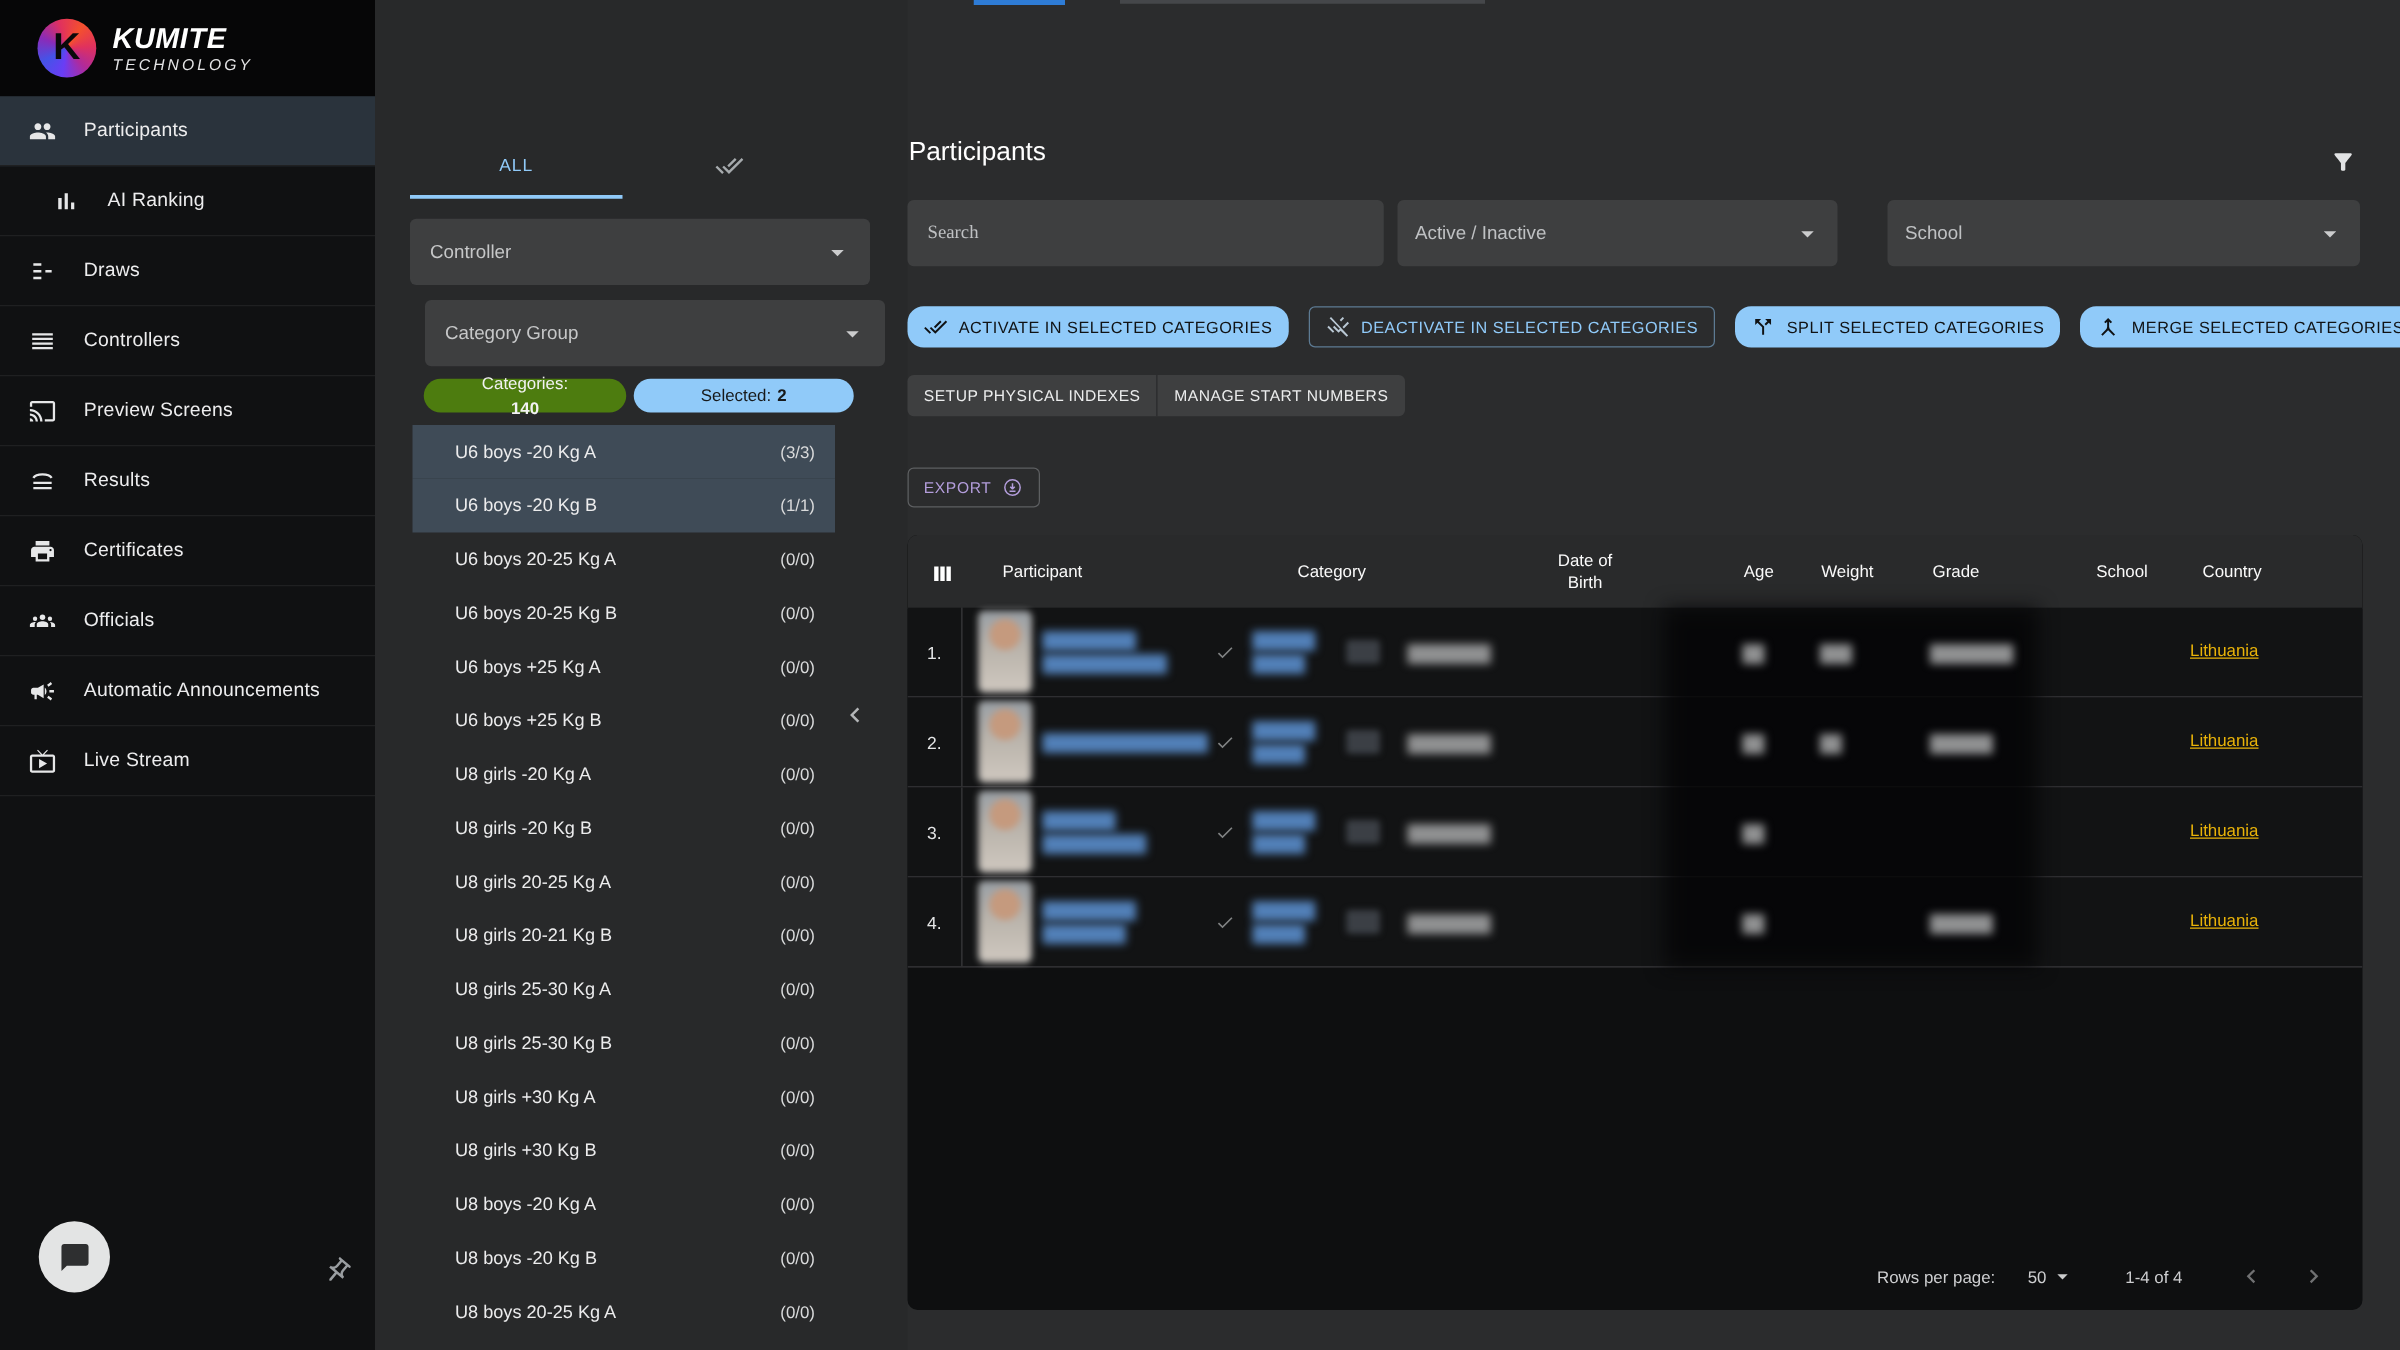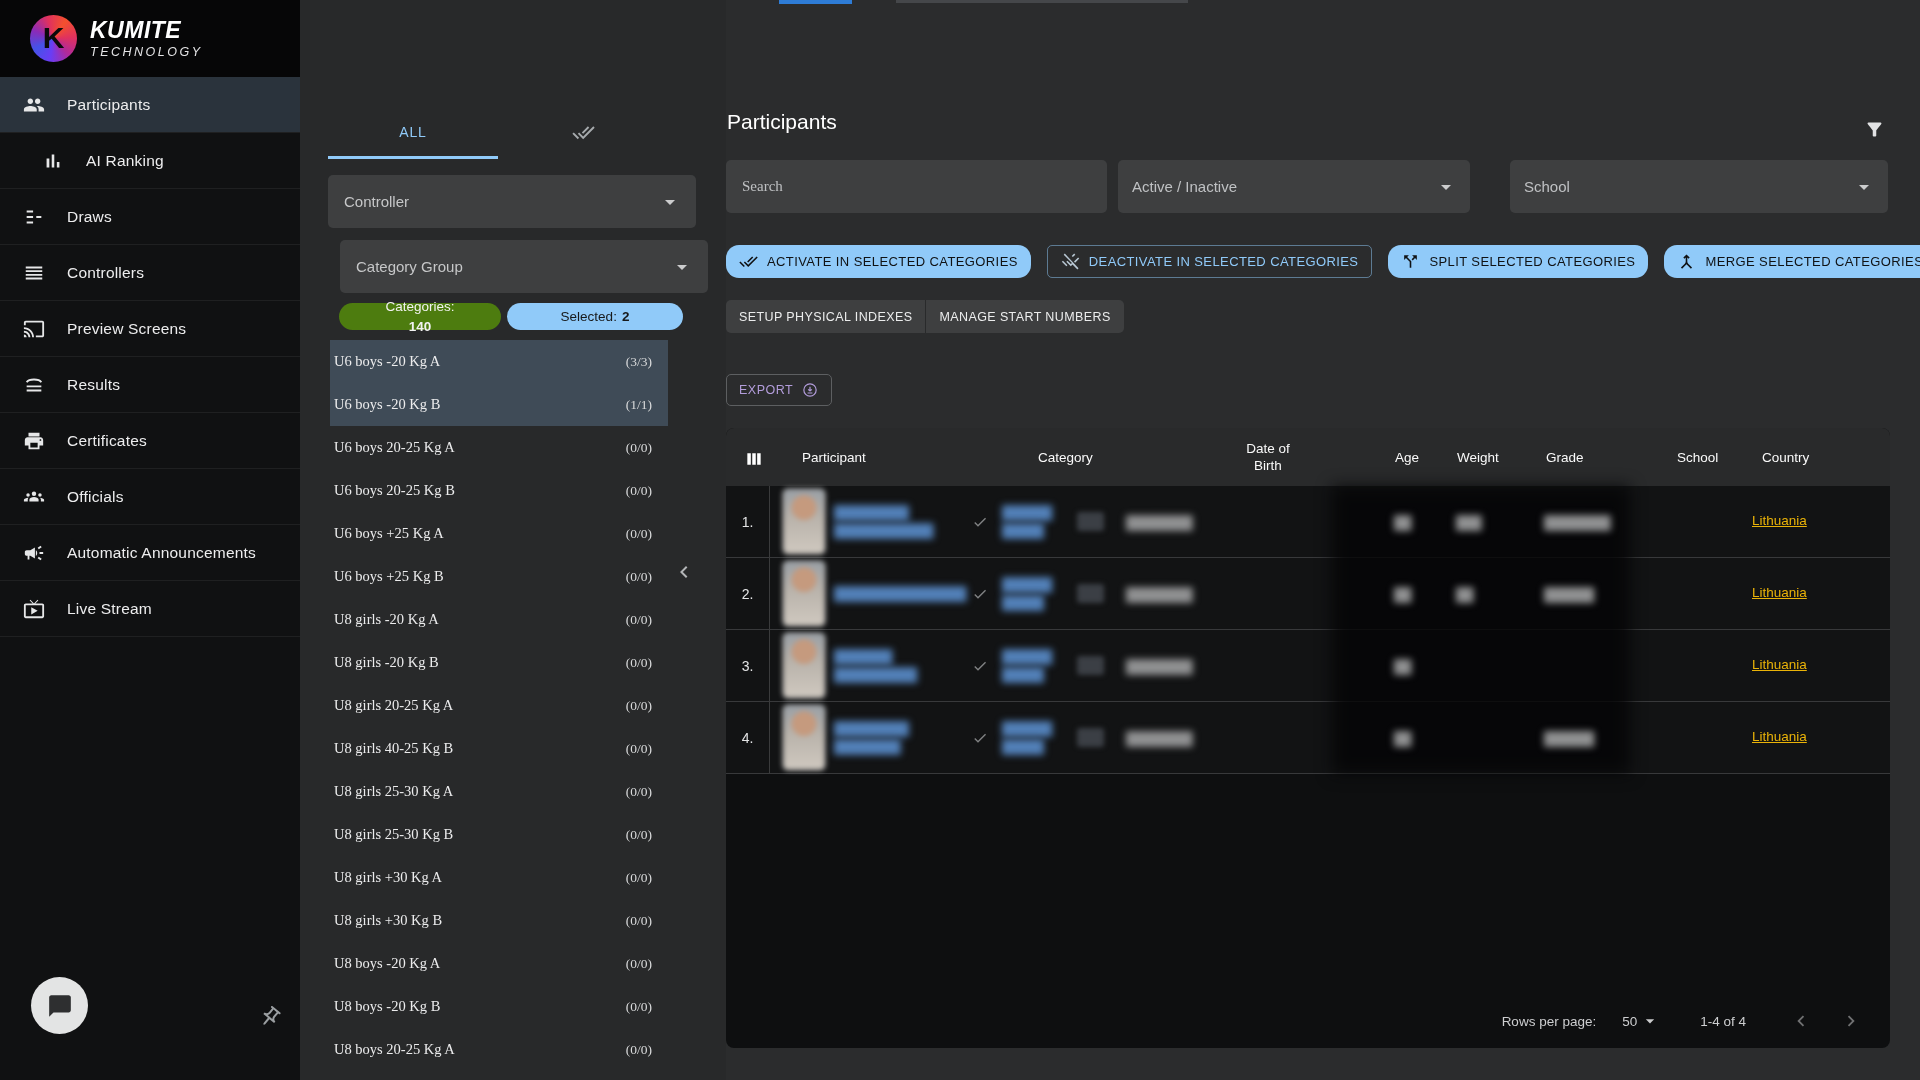--- a/index.html
+++ b/index.html
@@ -48,22 +48,22 @@
   .dd{position:absolute;left:28px;width:368px;height:53px;background:#3e3f40;border-radius:5px;
        display:flex;align-items:center;padding:0 14px 0 16px;box-sizing:border-box;color:#c6c7c8;font-size:15px;cursor:pointer;}
   .dd1{top:175px;} .dd2{top:240px;margin-left:12px;}
   .dd .caret{margin-left:auto;width:24px;height:24px;color:#cbcccd;}
   .chip{height:27px;border-radius:14px;display:flex;align-items:center;justify-content:center;gap:5px;
        font-size:13.5px;position:absolute;top:303px;}
   .chip b{font-weight:700;}
   .chip-cat{left:39px;width:162px;background:#4d7c0f;color:#f2f2f2;flex-direction:column;}
   .chip-sel{left:207px;width:176px;background:#90caf9;color:#17191a;}
   .cat-list{position:absolute;left:30px;top:340px;width:338px;}
-  .cat-item{height:43px;display:flex;align-items:center;padding:0 16px 0 4px;font-size:14.5px;
-       color:#ececed;cursor:pointer;font-family:Liberation Serif, serif;}
+  .cat-item{height:43px;display:flex;align-items:center;padding:0 16px 0 34px;font-size:14.5px;
+       color:#ececed;cursor:pointer;}
   .cat-item.selected{background:#3f4b57;}
   .cat-count{margin-left:auto;font-size:13.5px;color:#d9dadb;}
   .panel-collapse{position:absolute;left:372px;top:560px;width:24px;height:24px;color:#b4b6b8;cursor:pointer;}
   .panel-collapse svg{width:24px;height:24px;}
 
   
   .main-title{position:absolute;left:727px;top:110px;font-size:21px;font-weight:500;color:#fff;}
   .filter-top-icon{position:absolute;left:1864px;top:119px;width:21px;height:21px;color:#e2e3e4;cursor:pointer;}
   .filter-top-icon svg{width:21px;height:21px;}
   .field{position:absolute;top:160px;height:53px;background:#3e3f40;border-radius:5px;display:flex;
@@ -343,21 +343,21 @@
           <span>U8 girls -20 Kg B</span>
           <span class="cat-count">(0/0)</span>
         </div>
 
         <div class="cat-item">
           <span>U8 girls 20-25 Kg A</span>
           <span class="cat-count">(0/0)</span>
         </div>
 
         <div class="cat-item">
-          <span>U8 girls 40-25 Kg B</span>
+          <span>U8 girls 20-21 Kg B</span>
           <span class="cat-count">(0/0)</span>
         </div>
 
         <div class="cat-item">
           <span>U8 girls 25-30 Kg A</span>
           <span class="cat-count">(0/0)</span>
         </div>
 
         <div class="cat-item">
           <span>U8 girls 25-30 Kg B</span>

